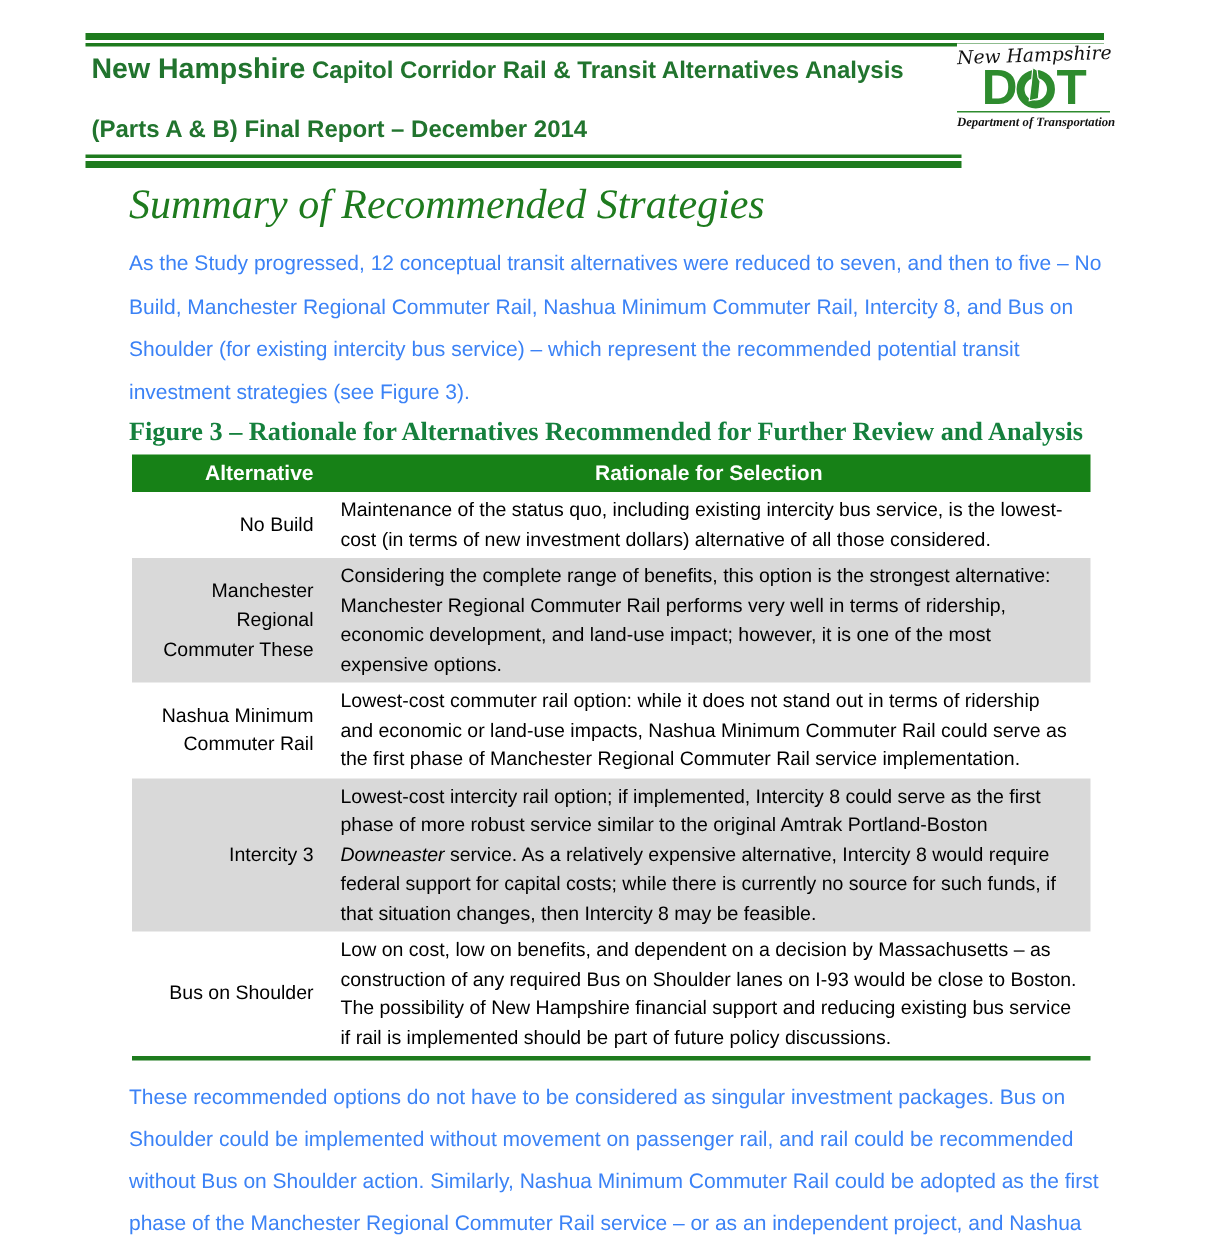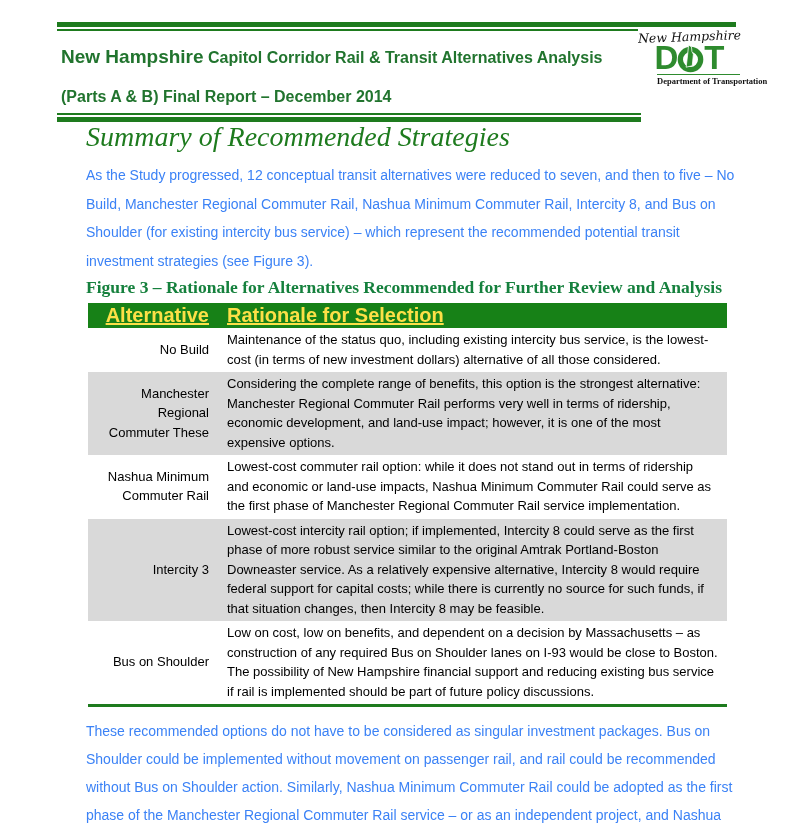--- a/index.html
+++ b/index.html
@@ -7,57 +7,57 @@
     position:relative; width:810px; height:830px; background:#ffffff;
     font-family:"Liberation Sans","DejaVu Sans",sans-serif; color:#000;
     overflow:hidden;
   }
 
   
   .band { position:absolute; left:57px; top:22px; width:679px; }
   .rule { height:9px; }
   .rule-top    { width:679px; background:linear-gradient(to bottom,#1E7B1E 0 5px,#ffffff 5px 7px,#1E7B1E 7px 9px); }
   .rule-bottom { width:584px; background:linear-gradient(to bottom,#1E7B1E 0 2px,#ffffff 2px 4px,#1E7B1E 4px 9px); }
-  .band-text { padding:14px 0 5px 4px; }
+  .band-text { padding:4px 0 5px 4px; }
   .band-line1 { white-space:nowrap; line-height:24px; }
   .band-state { font-size:19px; font-weight:bold; color:#21742E; }
   .band-title { font-size:16px; font-weight:bold; color:#21742E; }
   .band-line2 { font-size:16px; font-weight:bold; color:#21742E; line-height:22px; margin-top:16px; }
 
   
   .logo { position:absolute; right:-4px; top:7px; width:102px; text-align:center; background:#ffffff; }
   .logo-script { font-family:"DejaVu Serif","Liberation Serif",serif; font-style:italic; font-size:12.5px;
                  color:#111; white-space:nowrap; transform:rotate(-2deg); }
   .logo-dot { display:flex; align-items:center; justify-content:center; color:#2E8B2E;
               font-weight:800; font-size:33px; line-height:30px; letter-spacing:-1px; margin-top:-1px; }
   .logo-o { width:29px; height:29px; margin:0 -1px; }
-  .logo-caption { font-family:"Liberation Serif","DejaVu Serif",serif; font-weight:bold;
+  .logo-caption { font-family:"Liberation Serif","DejaVu Serif",serif; font-style:italic; font-weight:bold;
                   font-size:8.5px; color:#111; white-space:nowrap; margin-top:1px;
-                  border-top:1px solid #2E8B2E; padding-top:1px;margin-left:19px; }
+                  border-top:1px solid #2E8B2E; padding-top:1px; }
 
   
   .content { position:absolute; left:86px; top:121px; width:651px; }
   .section-title {
     margin:0; font-family:"Liberation Serif","DejaVu Serif",serif; font-style:italic; font-weight:normal;
     font-size:28px; line-height:32px; color:#1E7B1E;
   }
   .body-par { margin:8px 0 0 0; font-size:14px; line-height:28.5px; color:#3b82f6; }
   .figure-caption {
     margin:0 0 4px 0; font-family:"Liberation Serif","DejaVu Serif",serif; font-weight:bold;
     font-size:17.5px; line-height:24px; color:#15803d;
   }
 
   table.figure3 { width:639px; margin-left:2px; border-collapse:collapse; border-bottom:3px solid #1E7B1E; }
-  .figure3 th { background:#178117; color:#fde047; font-size:20px; line-height:18px; padding:3px 9px 4px;text-decoration:underline; }
+  .figure3 th { background:#178117; color:#ffffff; font-size:14px; line-height:18px; padding:3px 9px 4px; }
   .figure3 th.alt { width:112px; text-align:right; }
-  .figure3 th.rat { text-align:left; }
+  .figure3 th.rat { text-align:center; }
   .figure3 td { font-size:13px; line-height:19.5px; padding:2px 9px 3px; vertical-align:middle; }
   .figure3 td.alt { font-weight:normal; text-align:right; }
   .figure3 tr.shaded { background:#D9D9D9; }
-  .it { }
+  .it { font-style:italic; }
 
   .closing { margin-top:10px; line-height:28px; }
 </style>
 </head>
 <body>
 
 <div class="page">
 
   <header class="band">
     <div class="rule rule-top"></div>

